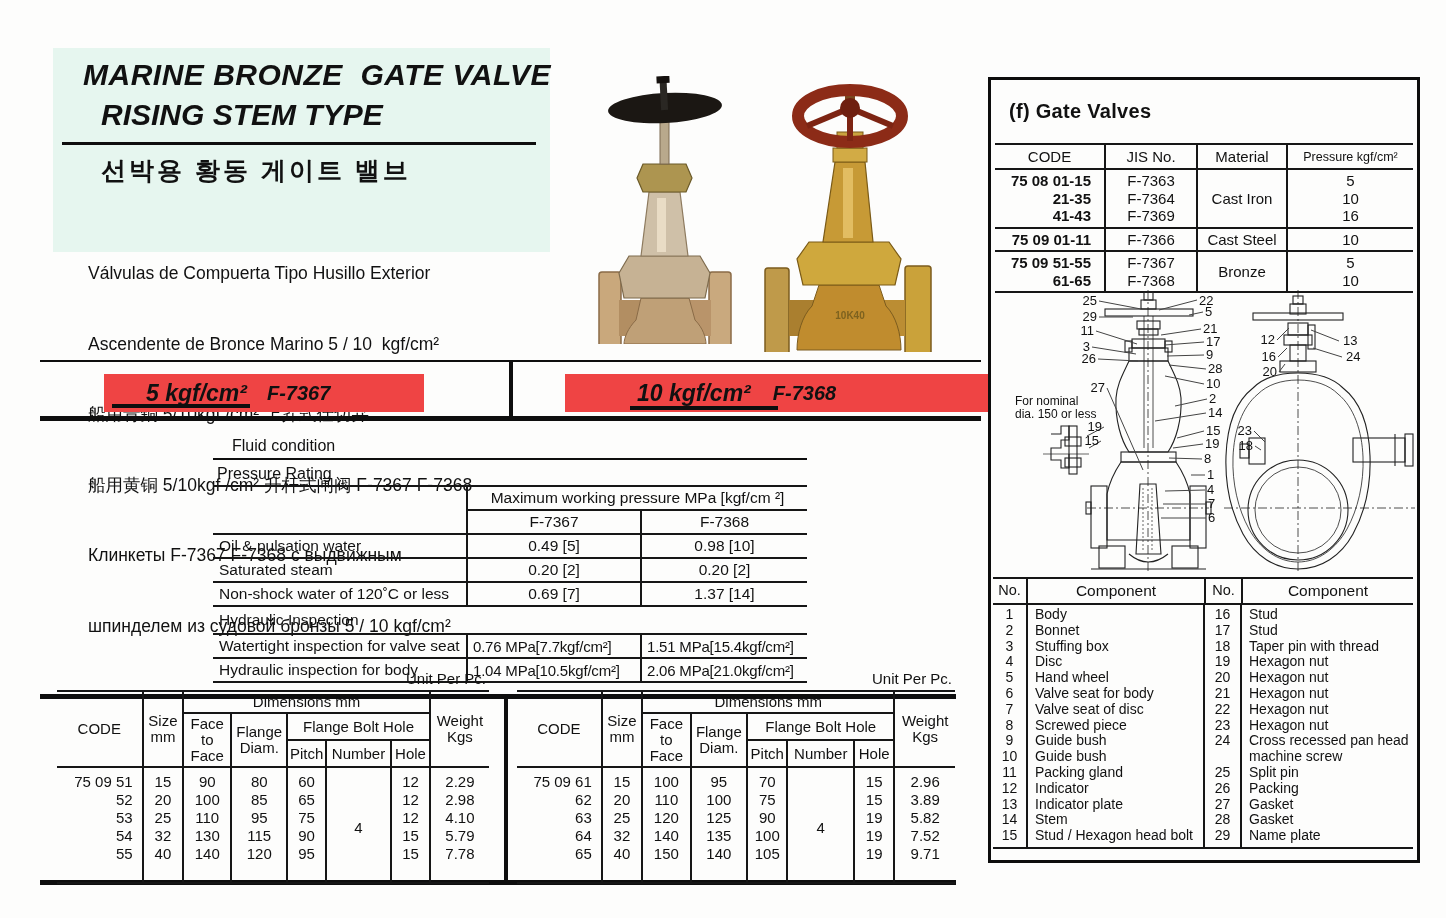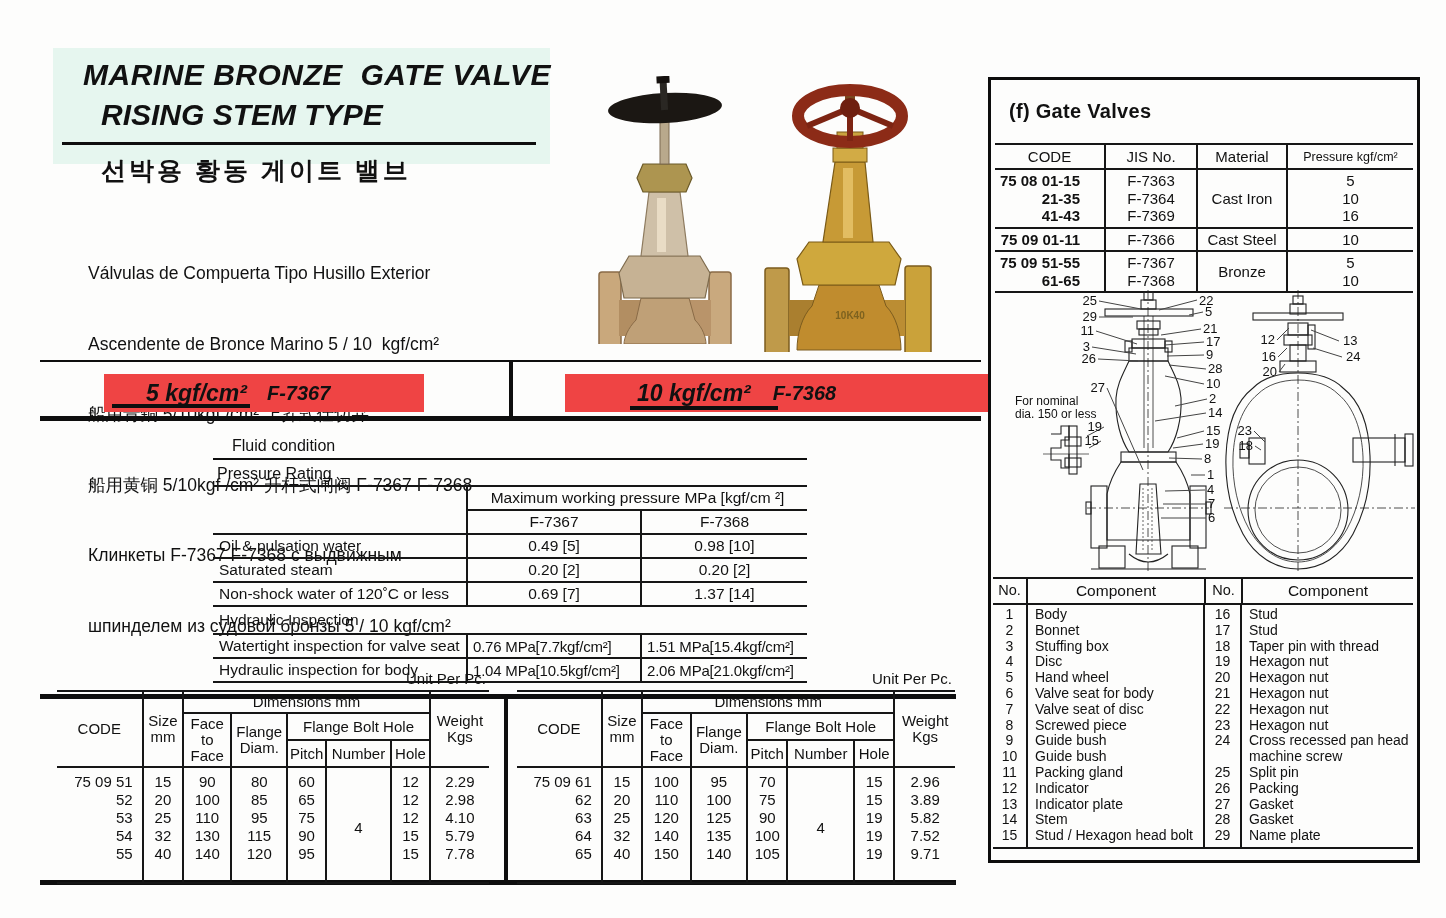--- a/index.html
+++ b/index.html
@@ -6,21 +6,21 @@
   body{width:1446px;height:918px;position:relative;background:#fdfdfc;
        font-family:"Liberation Sans",sans-serif;color:#111;overflow:hidden;}
   .abs{position:absolute;}
   .hline,.vline{position:absolute;background:#0e0e0e;}
   table{border-collapse:collapse;}
   th,td{padding:0;font-weight:normal;}
   .bt{border-top:2px solid #161616;}
   .bb{border-bottom:2px solid #161616;}
   .br{border-right:2px solid #161616;}
   
-  .title-block{left:53px;top:48px;width:497px;height:116px;background:#e6f6ef;}
+  .title-block{left:53px;top:48px;width:497px;height:204px;background:#e6f6ef;}
   .title-l1{left:30px;top:10px;font-style:italic;font-weight:bold;font-size:30px;letter-spacing:.5px;white-space:pre;}
   .title-l2{left:48px;top:50px;font-style:italic;font-weight:bold;font-size:30px;}
   .title-rule{left:9px;top:94px;width:474px;height:3px;background:#0e0e0e;}
   .title-kor{left:48px;top:106px;font-weight:bold;font-size:25px;letter-spacing:3px;}
   
   .subt{left:88px;top:215px;width:480px;font-size:17.5px;line-height:23.5px;white-space:pre;}
   
   .pbox{top:374px;height:38px;background:#ef4444;display:flex;align-items:center;font-style:italic;font-weight:bold;}
   .pbox .pval{font-size:23px;}
   .pbox .pmod{font-size:20px;}
@@ -44,21 +44,21 @@
   .dimtab tbody tr.first td{padding-top:5px;}
   .dimtab tbody tr.last td{padding-bottom:20px;}
   .num4{vertical-align:middle;}
   
   .panel{left:988px;top:77px;width:426px;height:780px;border:3px solid #0d0d0d;background:#fdfdfc;}
   .panel-h{left:18px;top:20px;font-size:20px;font-weight:bold;letter-spacing:.3px;}
   .gatetab{left:4px;top:63px;width:418px;}
   .gatetab th{font-size:15px;padding:3px 0;text-align:center;}
   .gatetab th.psmall{font-size:12.5px;}
   .gatetab td{font-size:15px;line-height:17.5px;vertical-align:middle;padding:2px 0;}
-  .gatetab .codecell div{text-align:right;padding-right:24px;font-weight:bold;}
+  .gatetab .codecell div{text-align:right;padding-right:13px;font-weight:bold;}
   .gatetab .jiscell div{text-align:center;}
   .gatetab .matcell{text-align:center;}
   .gatetab .prcell div{text-align:center;}
   
   .comptab{left:2px;top:497px;width:420px;border-top:2px solid #161616;border-bottom:2px solid #161616;}
   .comp-head{display:flex;border-bottom:2px solid #161616;font-size:14.5px;}
   .comp-head .h1{width:33px;text-align:center;padding:3px 0;border-right:2px solid #161616;}
   .comp-head .h2{width:176px;text-align:center;padding:3px 0;border-right:2px solid #161616;font-size:15.5px;}
   .comp-head .h3{width:35px;text-align:center;padding:3px 0;border-right:2px solid #161616;}
   .comp-head .h4{flex:1;text-align:center;padding:3px 0;font-size:15.5px;}

